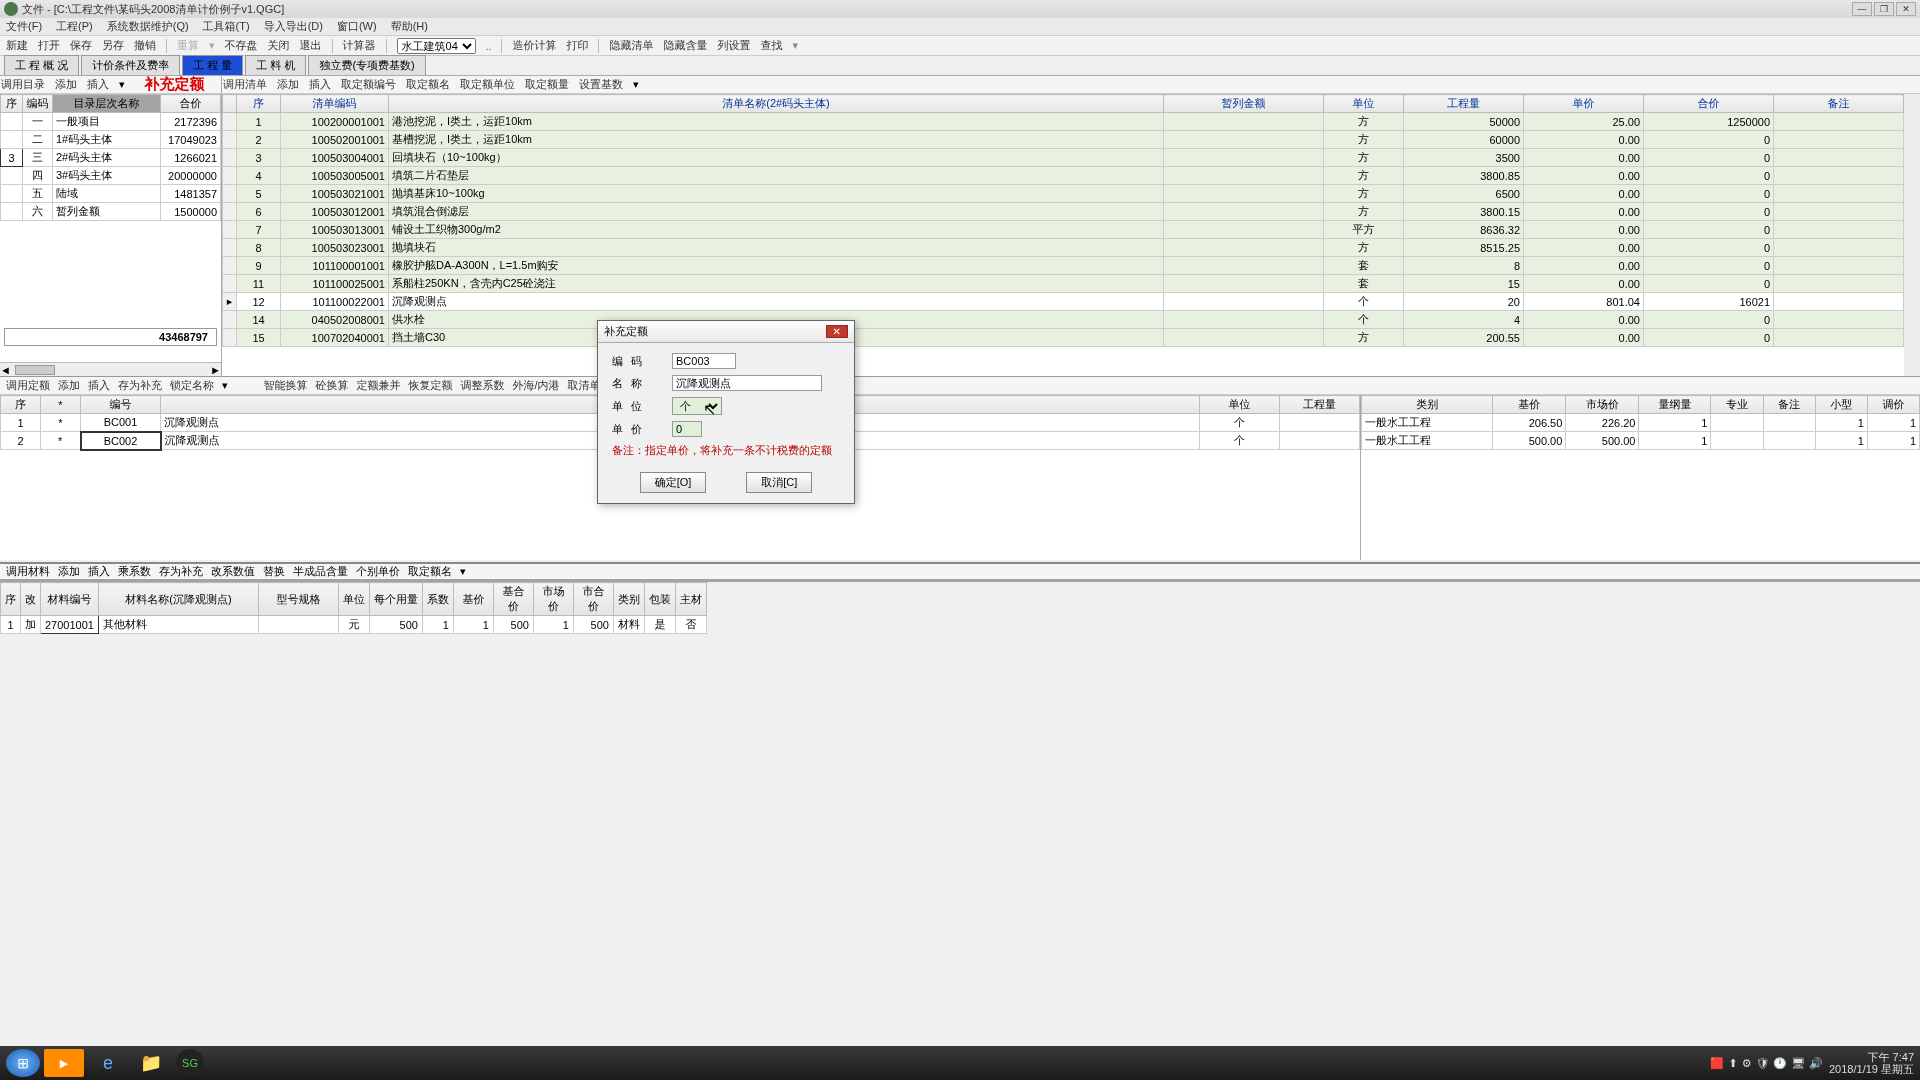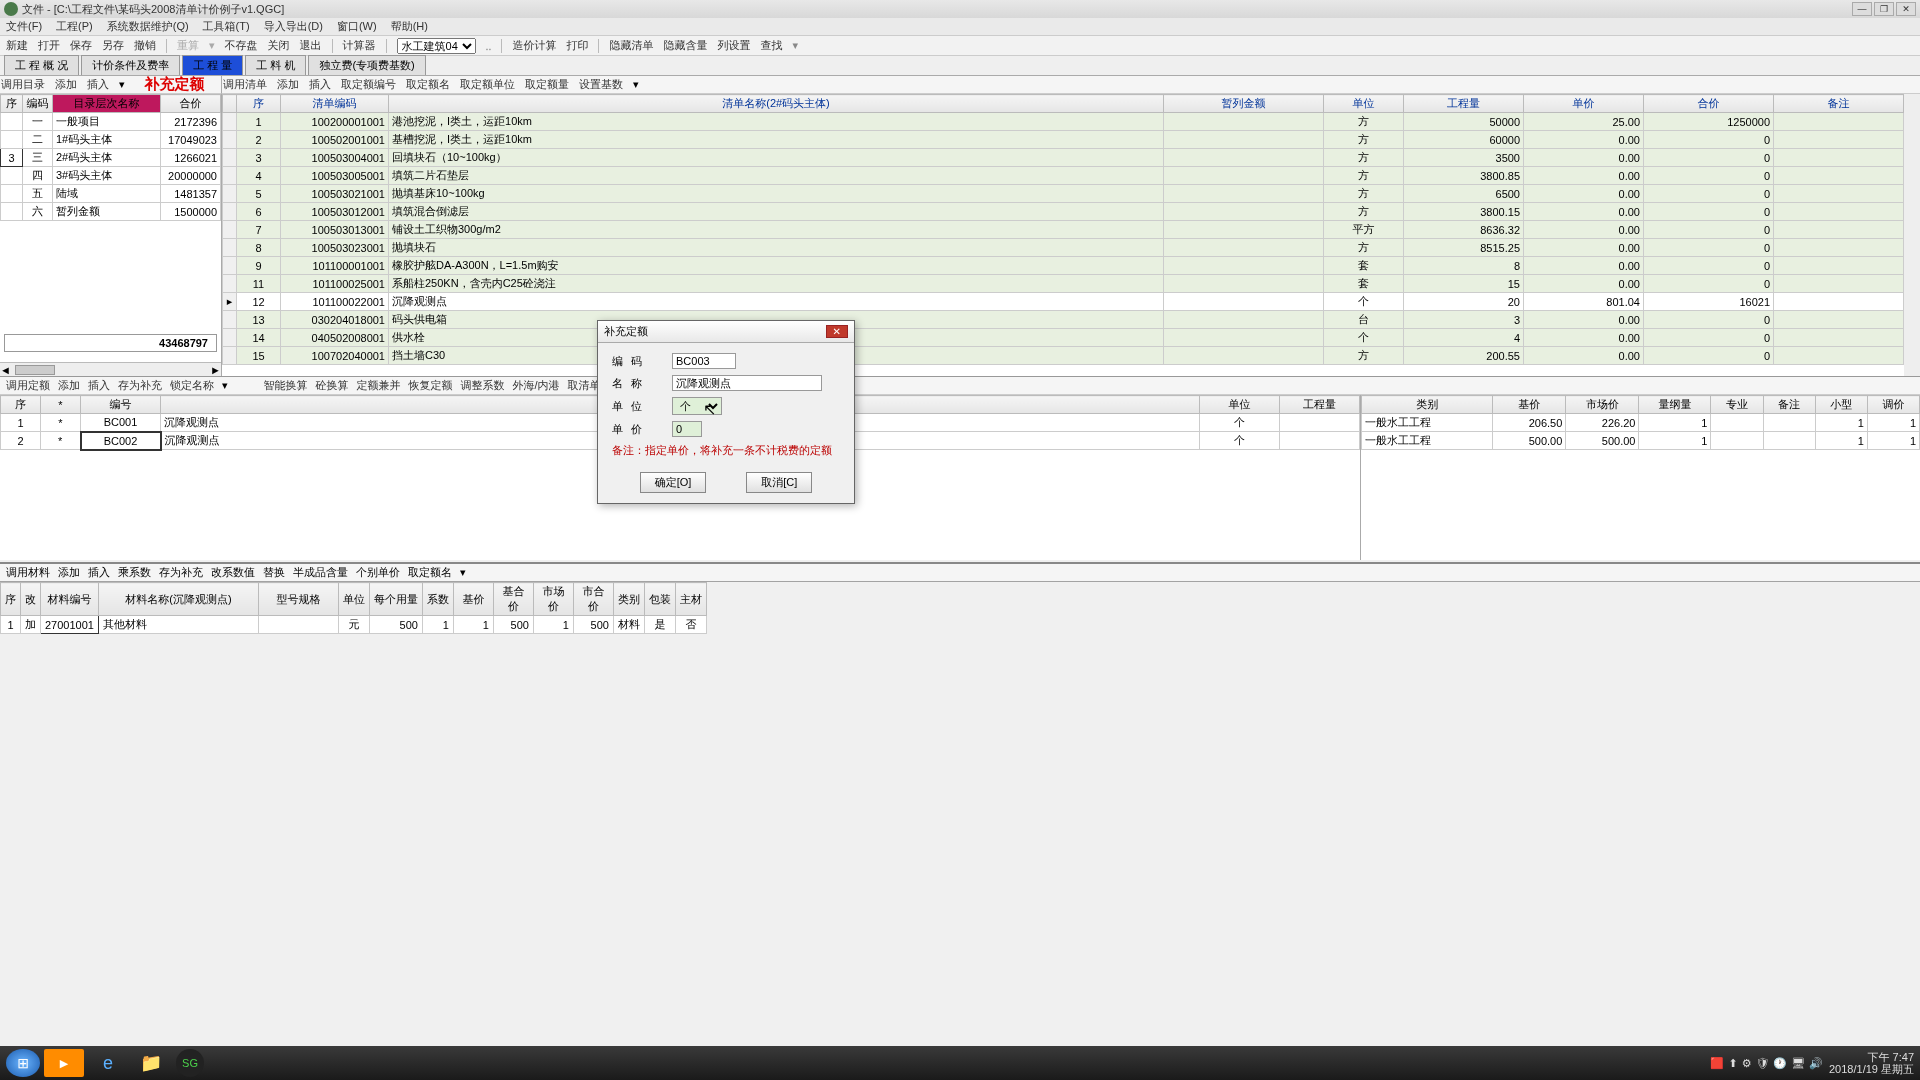--- a/index.html
+++ b/index.html
@@ -18,29 +18,29 @@
 .tabbar { background: #efefef; height: 20px; display: flex; align-items: flex-end; padding: 0 4px; border-bottom: 1px solid #aaa; }
 .tab { padding: 2px 10px; border: 1px solid #999; border-bottom: none; background: #e0e0e0; margin-right: 2px; cursor: default; }
 .tab.active { background: #1d4ed8; }
 .subtoolbar { background: #f5f5f5; height: 18px; display: flex; align-items: center; padding: 0 1px; gap: 10px; border-bottom: 1px solid #ccc; }
 .subtoolbar .item { cursor: default; color: #333; }
 .red-label { color: #d00; font-size: 15px; font-weight: bold; padding-left: 10px; }
 .main-split { display: flex; height: 282px; }
 .left-panel { width: 222px; background: #fff; border-right: 1px solid #aaa; display: flex; flex-direction: column; }
 .grid { border-collapse: collapse; width: 100%; }
 .grid th { background: linear-gradient(#f5f5f5,#e5e5e5); border: 1px solid #bbb; font-weight: normal; padding: 1px 2px; text-align: center; }
-.grid th.highlighted { background: #be185d; }
+.grid th.highlighted { background: #a3a3a3; }
 .grid td { border: 1px solid #ccc; padding: 1px 3px; background: #fff; }
 .grid td.num { text-align: right; }
 .grid td.cen { text-align: center; }
 .left-panel .selrow td { background: #fff; }
 .left-panel .selrow td.first { border: 1px solid #333; }
 .hscroll { height: 14px; background: #eee; border-top: 1px solid #bbb; display: flex; align-items: center; }
 .hscroll .thumb { width: 40px; height: 10px; background: #ccc; border: 1px solid #999; margin-left: 4px; }
-.total-box { border: 1px solid #999; background: #fff; padding: 2px 8px; text-align: right; font-weight: bold; margin: 10px 4px; }
+.total-box { border: 1px solid #999; background: #fff; padding: 2px 8px; text-align: right; font-weight: bold; margin: 16px 4px; }
 .right-panel { flex: 1; display: flex; flex-direction: column; background: #fff; overflow: hidden; }
 .right-panel .grid-wrap { flex: 1; overflow: hidden; }
 .right-panel .grid th { color: #003399; }
 .right-panel .grid td { background: #e8f0e0; }
 .right-panel .grid tr.selrow td { background: #fff; }
 .right-panel .grid td.first-col { text-align: center; background: #f0f0f0 !important; }
 .vscroll { width: 16px; background: #eee; }
 .middle-section { border-top: 1px solid #999; }
 .mid-toolbar { background: #f5f5f5; height: 18px; display: flex; align-items: center; padding: 0 6px; gap: 8px; border-bottom: 1px solid #ccc; }
 .mid-toolbar .item { cursor: default; color: #333; }
@@ -48,21 +48,21 @@
 .mid-left { flex: 1; }
 .mid-right { width: 560px; border-left: 1px solid #aaa; }
 .mid-grid th { background: linear-gradient(#f5f5f5,#e5e5e5); border: 1px solid #bbb; padding: 1px 3px; font-weight: normal; }
 .mid-grid td { border: 1px solid #ccc; padding: 1px 3px; background: #fff; }
 .mid-grid td.cen { text-align: center; }
 .mid-grid td.sel { border: 2px solid #333; }
 .bottom-section { border-top: 2px solid #888; margin-top: 2px; }
 .bot-tabs { display: flex; background: #eee; border-bottom: 1px solid #aaa; }
 .bot-tab { padding: 2px 10px; border: 1px solid #aaa; background: #e0e0e0; border-bottom: none; margin-right: 1px; }
 .bot-tab.active { background: #fff; }
-.bot-toolbar { background: #f5f5f5; height: 18px; display: flex; align-items: center; padding: 0 6px; gap: 8px; border-bottom: 1px solid #a3a3a3; }
+.bot-toolbar { background: #f5f5f5; height: 18px; display: flex; align-items: center; padding: 0 6px; gap: 8px; border-bottom: 3px solid #a3a3a3; }
 .bot-grid { border-collapse: collapse; }
 .bot-grid th { background: linear-gradient(#f5f5f5,#e5e5e5); border: 1px solid #bbb; padding: 1px 4px; font-weight: normal; }
 .bot-grid td { border: 1px solid #ccc; padding: 1px 4px; background: #fff; }
 .bot-grid td.cen { text-align: center; }
 .bot-grid td.num { text-align: right; }
 .dialog { position: absolute; left: 597px; top: 320px; width: 258px; background: #f0f0f0; border: 1px solid #666; box-shadow: 2px 2px 8px rgba(0,0,0,0.3); }
 .dialog-title { background: linear-gradient(#fff,#e8e8e8); padding: 3px 6px; display: flex; align-items: center; border-bottom: 1px solid #aaa; }
 .dialog-close { margin-left: auto; background: #c0392b; color: #fff; padding: 0 6px; border: 1px solid #922; font-size: 10px; }
 .dialog-body { padding: 10px 14px; }
 .form-row { display: flex; align-items: center; margin-bottom: 6px; gap: 12px; }
@@ -381,32 +381,20 @@
                 <td>沉降观测点</td>
                 <td></td>
                 <td class="cen">个</td>
                 <td class="num">20</td>
                 <td class="num">801.04</td>
                 <td class="num">16021</td>
                 <td></td>
               </tr>
               <tr>
                 <td class="first-col"></td>
-                <td class="cen">13</td>
-                <td class="num">030204018001</td>
-                <td>码头供电箱</td>
-                <td></td>
-                <td class="cen">台</td>
-                <td class="num">3</td>
-                <td class="num">0.00</td>
-                <td class="num">0</td>
-                <td></td>
-              </tr>
-              <tr>
-                <td class="first-col"></td>
                 <td class="cen">14</td>
                 <td class="num">040502008001</td>
                 <td>供水栓</td>
                 <td></td>
                 <td class="cen">个</td>
                 <td class="num">4</td>
                 <td class="num">0.00</td>
                 <td class="num">0</td>
                 <td></td>
               </tr>

